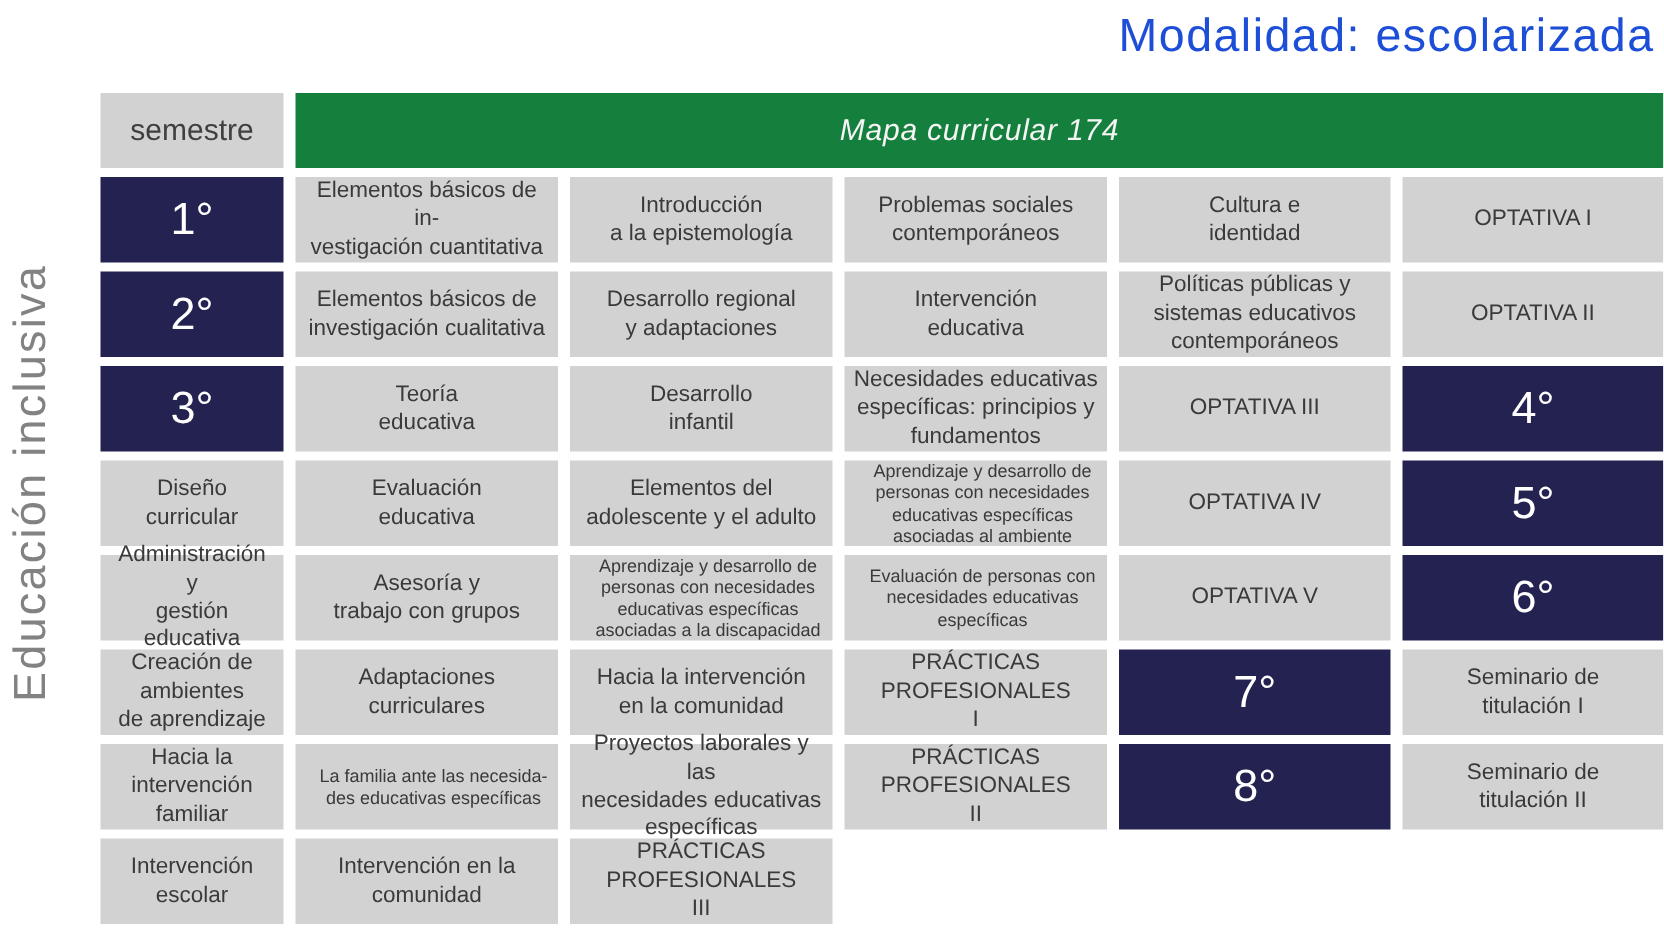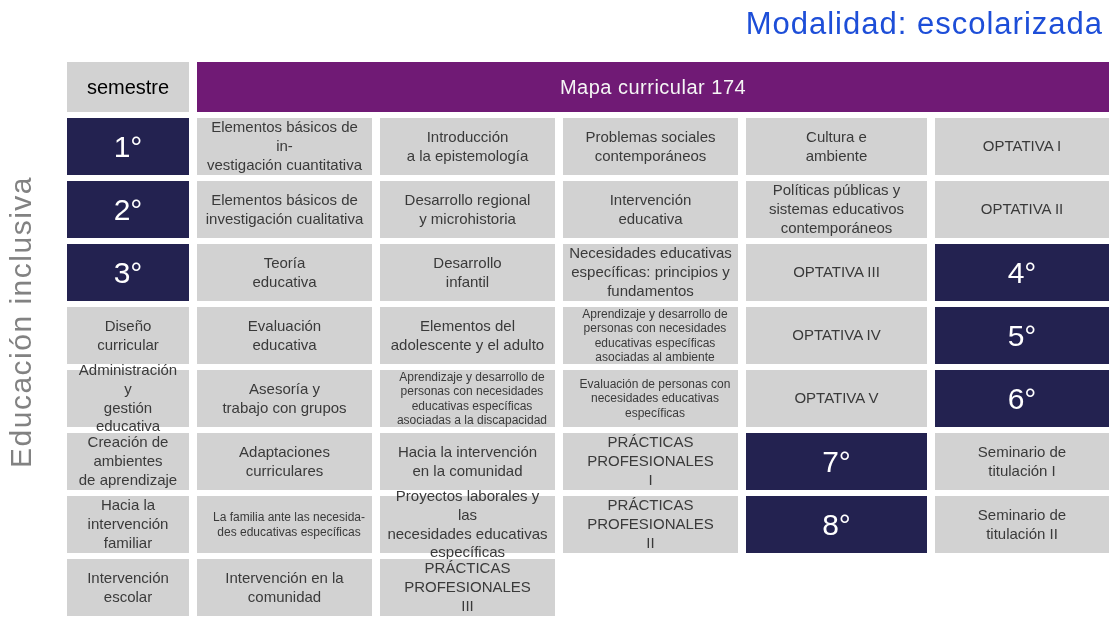--- a/index.html
+++ b/index.html
@@ -29,28 +29,29 @@
     grid-template-columns:122px 175px 175px 175px 181px 174px;
     grid-template-rows:50px repeat(8,57px);
     column-gap:8px;row-gap:6px;
   }
   .cell{
     display:flex;align-items:center;justify-content:center;
     text-align:center;
     white-space:pre-line;
   }
   .sem-header{
-    background:#d2d2d2;color:#000000;
+    background:#d2d2d2;color:#404040;
     font-size:20px;
   }
   .map-header{
     grid-column:2 / 7;
-    background:#701a75;color:#f5f5f5;
+    background:#15803d;color:#f5f5f5;
     font-size:20px;
     letter-spacing:0.5px;
+    font-style:italic;
   }
   .sem{
     background:#232250;color:#fff;
     font-size:30px;font-weight:300;
   }
   .course{
     background:#d2d2d2;color:#3a3a3a;
     font-size:15px;line-height:1.25;
     padding:2px 6px;box-sizing:border-box;
   }
@@ -72,28 +73,28 @@
     <div class="cell map-header">Mapa curricular 174</div>
 
     <div class="cell sem">1°</div>
     <div class="cell course">Elementos básicos de in-
 vestigación cuantitativa</div>
     <div class="cell course">Introducción
 a la epistemología</div>
     <div class="cell course">Problemas sociales
 contemporáneos</div>
     <div class="cell course">Cultura e
-ambiente</div>
+identidad</div>
     <div class="cell course">OPTATIVA I</div>
 
     <div class="cell sem">2°</div>
     <div class="cell course">Elementos básicos de
 investigación cualitativa</div>
     <div class="cell course">Desarrollo regional
-y microhistoria</div>
+y adaptaciones</div>
     <div class="cell course">Intervención
 educativa</div>
     <div class="cell course">Políticas públicas y
 sistemas educativos
 contemporáneos</div>
     <div class="cell course">OPTATIVA II</div>
 
     <div class="cell sem">3°</div>
     <div class="cell course">Teoría
 educativa</div>

